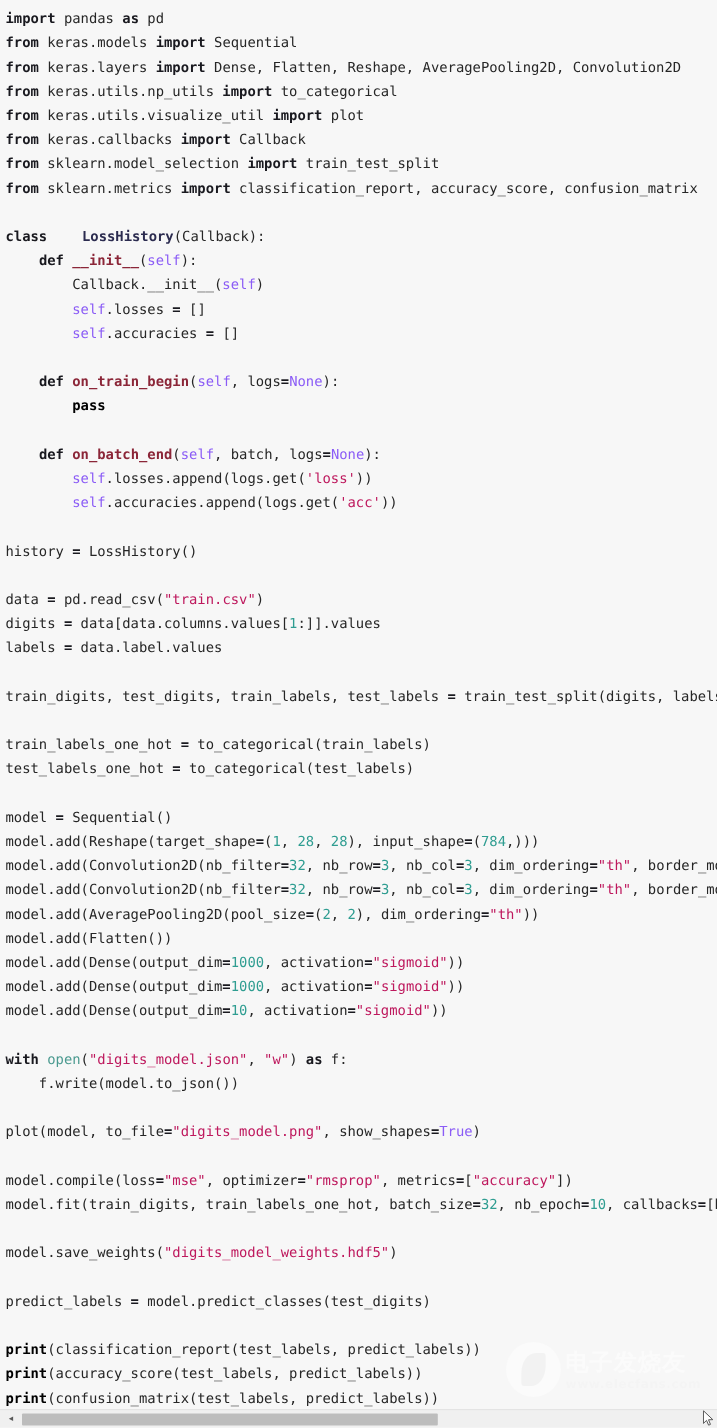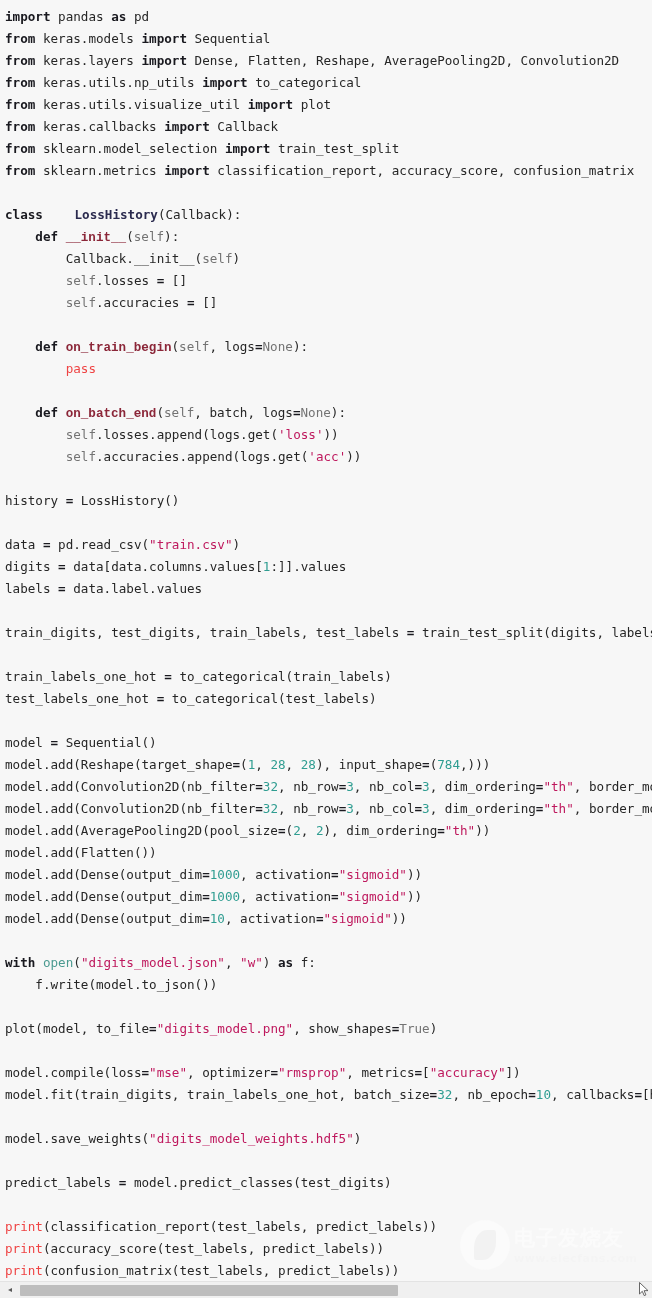--- a/index.html
+++ b/index.html
@@ -42,26 +42,26 @@
     color: #262626;
     letter-spacing: 0px;
   }
 
   .ln { display: block; height: 22px; white-space: pre; }
 
   
   .kw   { color: #19191f; font-weight: bold; }           
   .nm   { color: #262626; }                               
   .cls  { color: #2b2b4f; font-weight: bold; margin-left: 24px; }            
-  .fn   { color: #8b2638; font-weight: bold; font-family: Liberation Mono, monospace; }            
+  .fn   { color: #8b2638; font-weight: bold; }            
   .str  { color: #be185d; }                               
   .num  { color: #2f9d91; }                               
-  .dim  { color: #737373; }                               
+  .dim  { color: #8b5cf6; }                               
   .bi   { color: #4b9a90; text-align: right; }                               
-  .pr   { color: #ef4444; font-weight: normal; }            
+  .pr   { color: #000000; font-weight: bold; }            
 
   
   #hscroll {
     position: absolute;
     left: 0;
     bottom: 0;
     width: 652px;
     height: 17px;
     background: #f0f0f0;
     border-top: 1px solid #e3e3e3;

